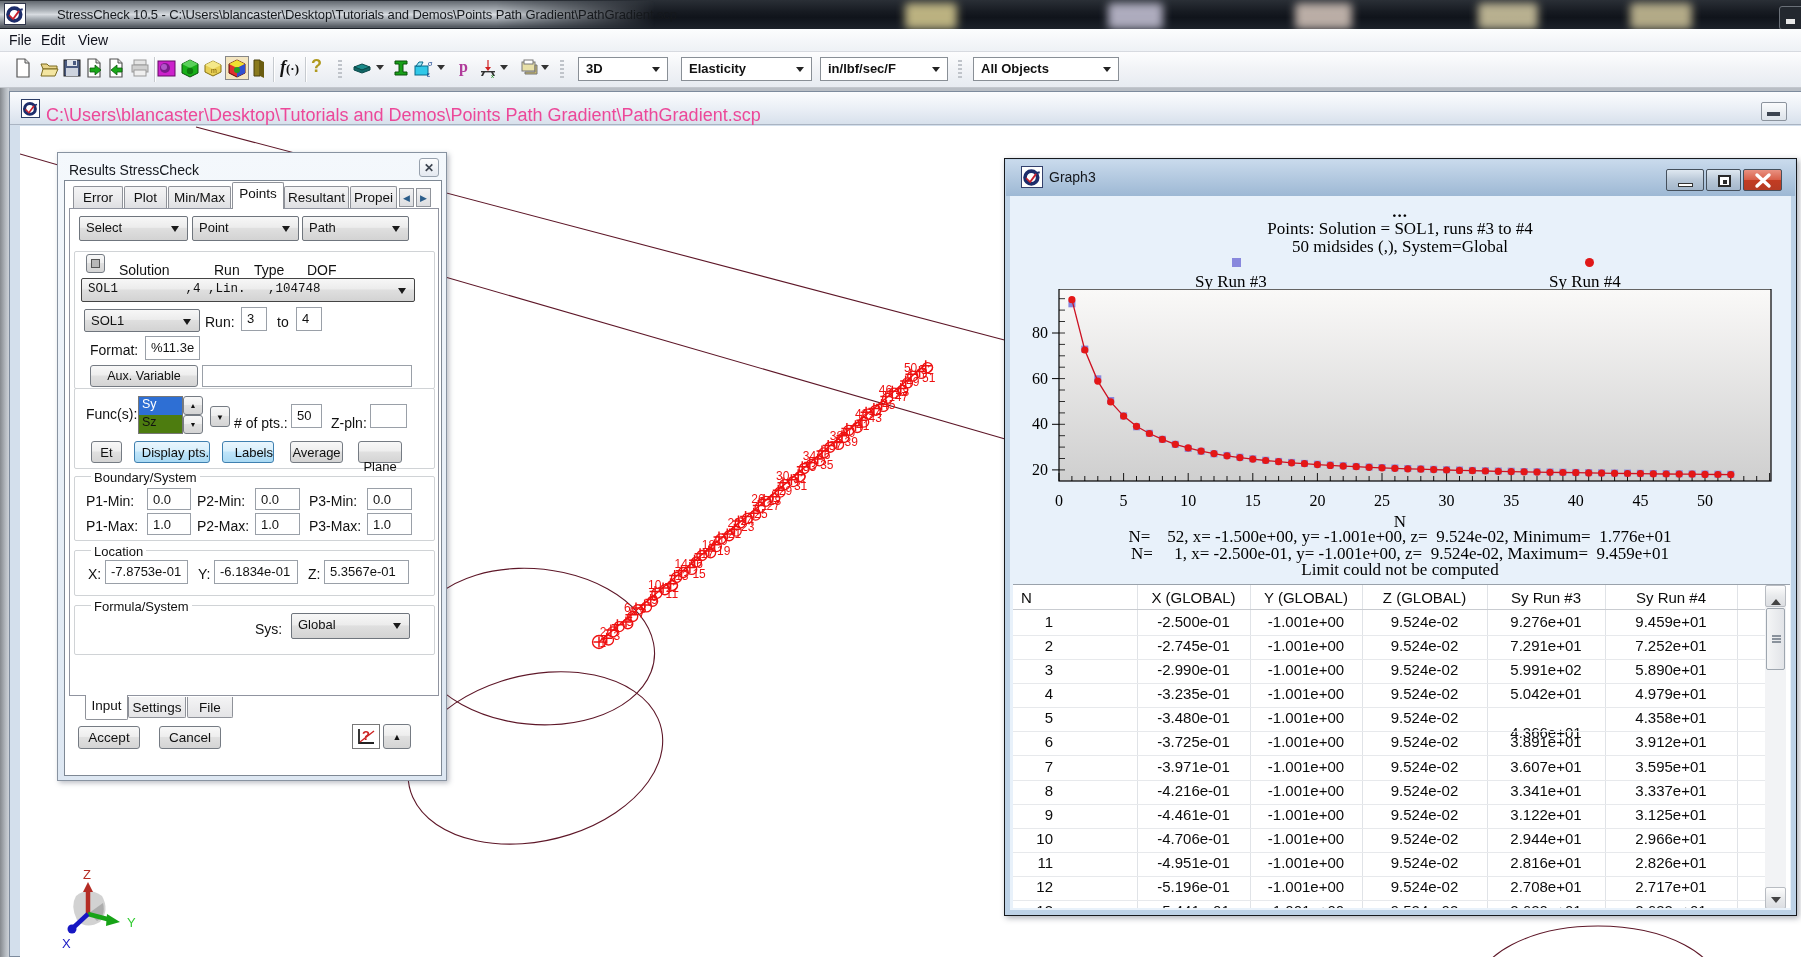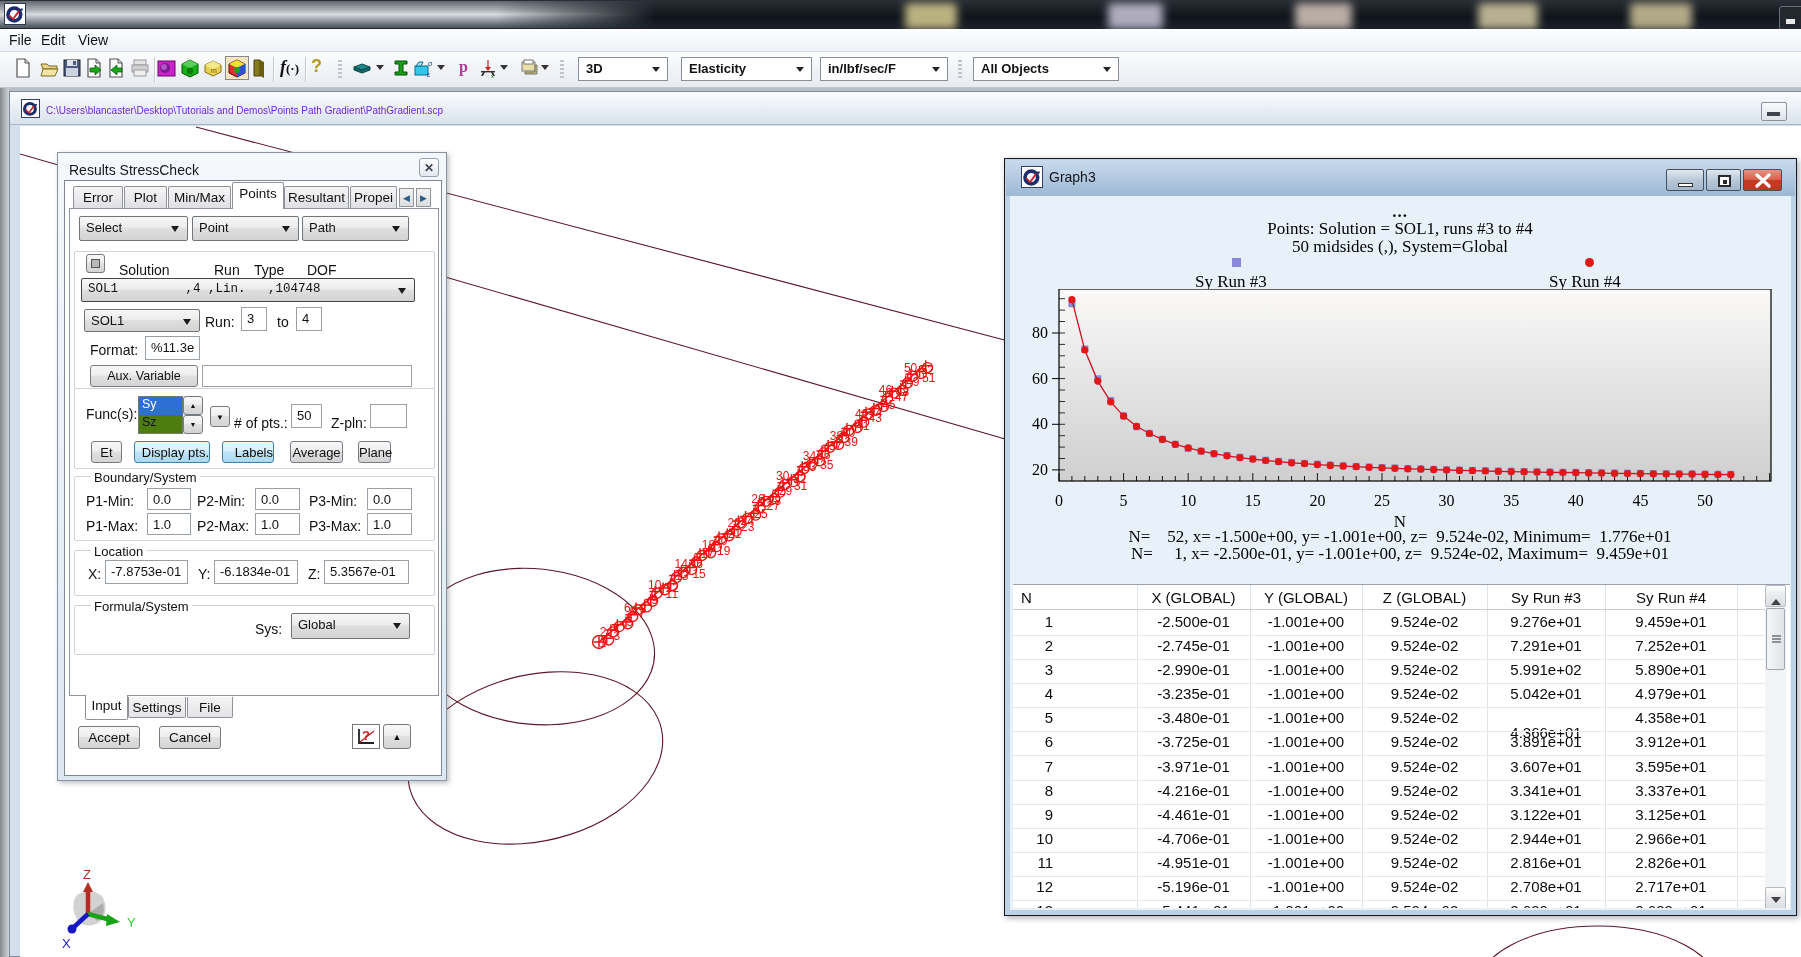--- a/index.html
+++ b/index.html
@@ -21,21 +21,21 @@
 .grip{top:8px;width:4px;height:20px;background:repeating-linear-gradient(#c0c4ca 0 2px,transparent 2px 4px);}
 .tbcombo{top:5px;height:24px;background:#fff;border:1px solid #898f96;font-size:13px;font-weight:700;color:#111;padding:3px 0 0 7px;}
 .tbcombo:after{content:"";position:absolute;right:7px;top:9px;border:4px solid transparent;border-top:5px solid #222;}
 .darr{top:13px;border:4px solid transparent;border-top:5px solid #333;width:0;height:0;}
 
 #mdi{left:0;top:88px;width:1801px;height:869px;background:#b9bec5;}
 #appedgeL{left:0;top:88px;width:9px;height:869px;background:linear-gradient(90deg,#85898e,#b4b9bf 60%,#cdd2d8);}
 #child{left:9px;top:91px;width:1792px;height:866px;background:#d3dfec;border:1px solid #7d8b9d;border-right:none;}
 #childtitle{left:10px;top:92px;width:1791px;height:33px;background:linear-gradient(#fbfcfe,#e9eef5 55%,#d8e1ec);border-bottom:1px solid #aab4c2;}
 #cico{left:21px;top:99px;width:19px;height:19px;background:#fff;border:1px solid #2c3d66;}
-#ctext{left:46px;top:105px;font-size:10px;color:#6d28d9;text-align:right;}
+#ctext{left:46px;top:105px;font-size:18px;color:#ec4899;text-align:right;}
 #cbtn{left:1761px;top:102px;width:26px;height:19px;background:linear-gradient(#fafbfc,#dde3ea);border:1px solid #8b939d;border-radius:2px;}
 #cbtn:before{content:"";position:absolute;left:5px;top:9px;width:13px;height:4px;background:#3c4450;}
 #canvas{left:20px;top:126px;width:1781px;height:831px;background:#fff;}
 
 .btn{background:linear-gradient(#f8f8f8,#eeeeee 45%,#e0e0e0 50%,#d4d4d4);border:1px solid #757b83;border-radius:3px;color:#111;text-align:center;}
 .btnblue{background:linear-gradient(#eaf6fd,#d7effc 45%,#bfe4f9 50%,#a9d9f3);border:1px solid #3f80b0;border-radius:3px;color:#0a0a0a;text-align:right;}
 .inp{background:#fff;border:1px solid #9aa0a8;font-size:13px;color:#111;padding-top:3px;padding-left:5px;}
 .combo{background:linear-gradient(#f7f7f7,#ececec 45%,#dfdfdf 50%,#d3d3d3);border:1px solid #6f757d;border-radius:2px;font-size:13px;color:#111;padding:3px 0 8px 6px;}
 .combo:after{content:"";position:absolute;right:8px;top:9px;border:4.5px solid transparent;border-top:6px solid #1a1a1a;}
 .lbl{font-size:14px;color:#111;white-space:nowrap;}
@@ -84,20 +84,21 @@
 <div class="abs blob" style="left:1478px;width:60px;background:#d5cba4"></div>
 <div class="abs blob" style="left:1630px;width:62px;background:#cfc49a"></div>
 <div class="abs" id="trbtn"></div>
 <div class="abs" id="tico">
       <svg class="abs" style="left:0;top:0" width="20" height="20" viewBox="0 0 24 24">
         <circle cx="11.2" cy="12.6" r="7.6" fill="none" stroke="#1d2d6b" stroke-width="4.4"></circle>
         <path d="M15 7 Q19.5 5.5 21 5.2 L21.5 7.4 Q17 8.4 15.8 9.2 Z" fill="#1d2d6b"></path>
         <path d="M5.5 12.5 L9.5 16.5 L16 7.5 L17.8 9 L10 19.5 L4.2 14.2 Z" fill="#c8202c"></path>
       </svg>
     </div>
+<div class="abs" id="ttext">StressCheck 10.5 - C:\Users\blancaster\Desktop\Tutorials and Demos\Points Path Gradient\PathGradient.scp</div>
 </div>
 <div class="abs" id="menubar">
 <div class="abs mitem" style="left:9px">File</div>
 <div class="abs mitem" style="left:41px">Edit</div>
 <div class="abs mitem" style="left:78px">View</div>
 </div>
 <div class="abs" id="toolbar">
 <svg class="abs" style="left:13px;top:6px" width="20" height="20" viewBox="0 0 20 20">
       <path d="M4 1 H12 L16 5 V19 H4 Z" fill="#fff" stroke="#555" stroke-width="1.2"></path>
       <path d="M12 1 L12 5 L16 5" fill="#ddd" stroke="#555" stroke-width="1"></path>
@@ -428,21 +429,21 @@
 <div class="abs btn" style="left:118px;top:234px;width:20px;height:19px;font-size:7px;padding-top:5px">▼</div>
 <div class="abs btn" style="left:145px;top:225px;width:20px;height:21px;font-size:8px;padding-top:6px">▼</div>
 <div class="abs lbl" style="left:169px;top:234px"># of pts.:</div>
 <div class="abs inp" style="left:226px;top:223px;width:31px;height:24px">50</div>
 <div class="abs lbl" style="left:266px;top:234px">Z-pln:</div>
 <div class="abs inp" style="left:305px;top:223px;width:37px;height:24px"></div>
 <div class="abs btn" style="left:26px;top:260px;width:31px;height:22px;font-size:13px;padding-top:3px">Et</div>
 <div class="abs btnblue" style="left:69px;top:260px;width:76px;height:22px;font-size:13px;padding-top:3px">Display pts.</div>
 <div class="abs btnblue" style="left:157px;top:260px;width:52px;height:22px;font-size:13px;padding-top:3px">Labels</div>
 <div class="abs btn" style="left:225px;top:260px;width:53px;height:22px;font-size:13px;padding-top:3px">Average</div>
-<div class="abs btn" style="left:293px;top:260px;width:33px;height:22px;font-size:13px;padding-top:3px">Plane</div>
+<div class="abs btn" style="left:293px;top:260px;width:44px;height:22px;font-size:13px;padding-top:17px">Plane</div>
 <div class="abs gbox" style="left:9px;top:295px;width:361px;height:65px"></div>
 <div class="abs glabel" style="left:26px;top:289px">Boundary/System</div>
 <div class="abs lbl" style="left:21px;top:312px">P1-Min:</div>
 <div class="abs inp" style="left:82px;top:307px;width:44px;height:22px">0.0</div>
 <div class="abs lbl" style="left:132px;top:312px">P2-Min:</div>
 <div class="abs inp" style="left:190px;top:307px;width:45px;height:22px">0.0</div>
 <div class="abs lbl" style="left:244px;top:312px">P3-Min:</div>
 <div class="abs inp" style="left:302px;top:307px;width:45px;height:22px">0.0</div>
 <div class="abs lbl" style="left:21px;top:337px">P1-Max:</div>
 <div class="abs inp" style="left:82px;top:332px;width:44px;height:22px">1.0</div>
@@ -709,20 +710,21 @@
         <circle cx="656.2" cy="278.0" r="3.6" fill="#e41717"></circle>
         <circle cx="669.2" cy="278.1" r="3.6" fill="#e41717"></circle>
         <circle cx="682.1" cy="278.2" r="3.6" fill="#e41717"></circle>
         <circle cx="695.0" cy="278.4" r="3.6" fill="#e41717"></circle>
         <circle cx="707.9" cy="278.5" r="3.6" fill="#e41717"></circle>
         <circle cx="720.8" cy="278.6" r="3.6" fill="#e41717"></circle>
       </svg>
 <div class="abs gser gcenter" style="top:316px">N</div>
 <div class="abs gser gcenter" style="top:331px">N=&nbsp;&nbsp;&nbsp;&nbsp;52, x= -1.500e+00, y= -1.001e+00, z=&nbsp;&nbsp;9.524e-02, Minimum=&nbsp;&nbsp;1.776e+01</div>
 <div class="abs gser gcenter" style="top:348px">N=&nbsp;&nbsp;&nbsp;&nbsp;&nbsp;1, x= -2.500e-01, y= -1.001e+00, z=&nbsp;&nbsp;9.524e-02, Maximum=&nbsp;&nbsp;9.459e+01</div>
+<div class="abs gser gcenter" style="top:364px">Limit could not be computed</div>
 <div class="abs" id="gtable">
 <div class="abs tcol" style="left:124px"></div>
 <div class="abs tcol" style="left:237px"></div>
 <div class="abs tcol" style="left:349px"></div>
 <div class="abs tcol" style="left:474px"></div>
 <div class="abs tcol" style="left:592px"></div>
 <div class="abs tcol" style="left:724px"></div>
 <div class="abs tcell" style="left:8px;top:4px;width:30px;text-align:left">N</div>
 <div class="abs tcell" style="left:124px;top:4px;width:113px">X (GLOBAL)</div>
 <div class="abs tcell" style="left:237px;top:4px;width:112px">Y (GLOBAL)</div>

